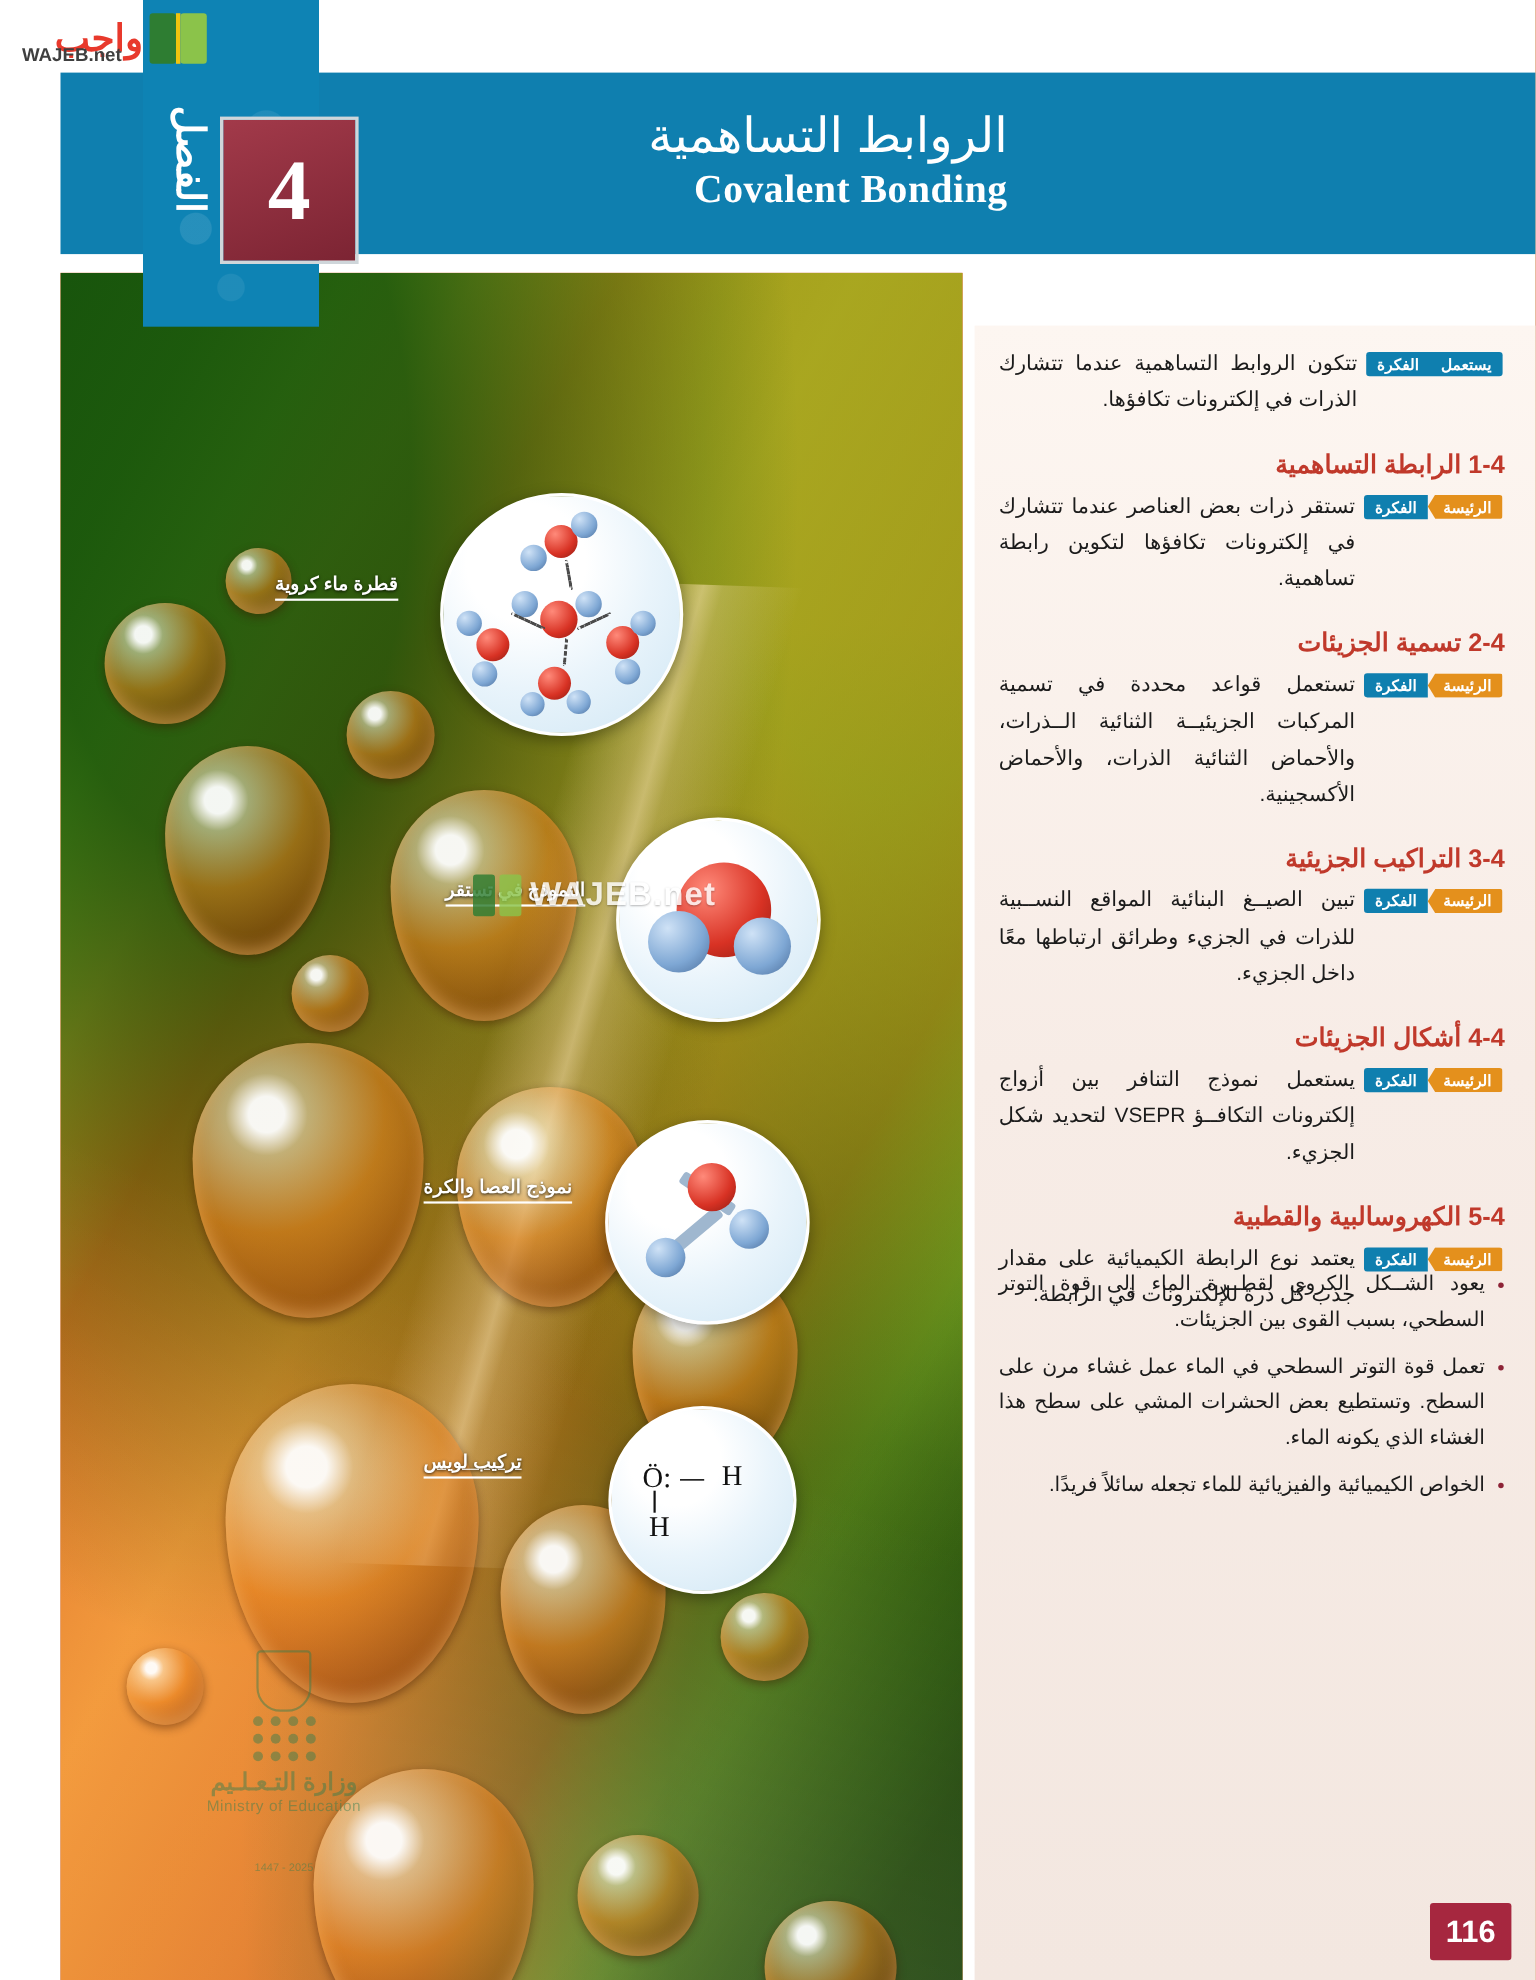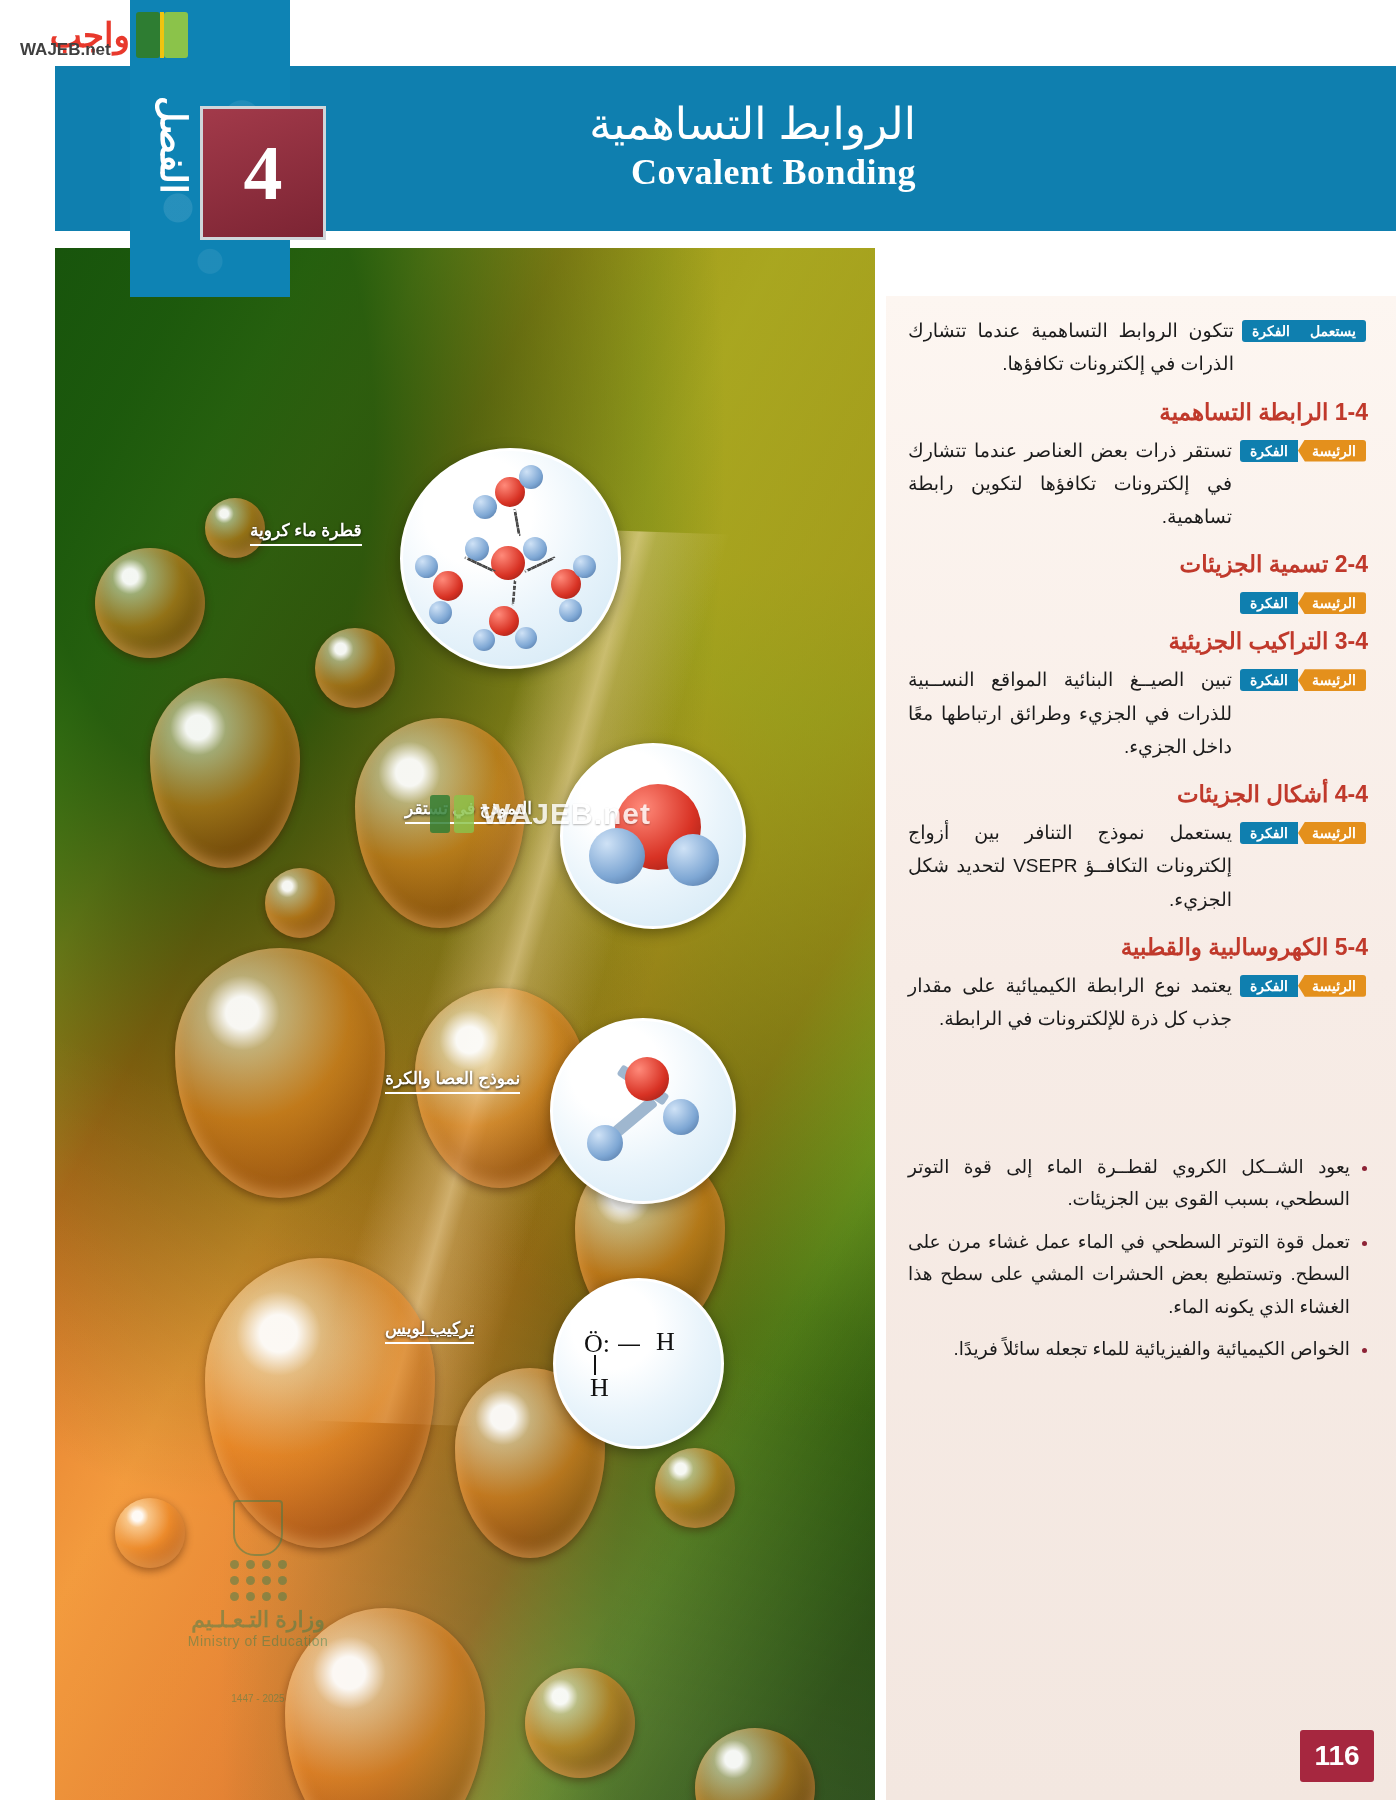--- a/index.html
+++ b/index.html
@@ -147,21 +147,21 @@
   }
   .tag .t2{
     background:#0F7FAF;color:#fff;font-size:14px;font-weight:bold;padding:3px 10px;border-radius:0 3px 3px 0;margin-right:2px;
   }
   .tag.main .t1{background:#0F7FAF;}
   .tag.main .t2{background:#e4901c;clip-path:polygon(10% 0,100% 0,100% 100%,10% 100%,0 50%);padding:3px 10px 3px 14px;}
   .idea-text{
     font-size:19px;line-height:1.75;color:#1b1b1b;text-align:justify;direction:rtl;
   }
   .sec-title{
-    color:#c0392b;font-size:23px;font-weight:bold;margin:18px 0 8px;direction:rtl;text-align:right;
+    color:#c0392b;font-size:23px;font-weight:bold;margin:28px 0 8px;direction:rtl;text-align:right;
   }
 
   
   .facts{
     position:absolute;right:0;top:1151px;width:510px;height:530px;
   }
   .facts-head{
     height:44px;background:linear-gradient(90deg,#7c1f33,#a93248);
     display:flex;align-items:center;justify-content:center;
   }
@@ -343,20 +343,21 @@
         </span>
         <span class="idea-text">تستقر ذرات بعض العناصر عندما تتشارك في إلكترونات تكافؤها لتكوين رابطة تساهمية.</span>
       </div>
 
       <div class="sec-title">2-4 تسمية الجزيئات</div>
       <div class="idea-line">
         <span class="tag main">
           <span class="t2">الرئيسة</span>
           <span class="t1">الفكرة</span>
         </span>
+        <span class="idea-text">تستعمل قواعد محددة في تسمية المركبات الجزيئيــة الثنائية الــذرات، والأحماض الثنائية الذرات، والأحماض الأكسجينية.</span>
       </div>
 
       <div class="sec-title">3-4 التراكيب الجزيئية</div>
       <div class="idea-line">
         <span class="tag main">
           <span class="t2">الرئيسة</span>
           <span class="t1">الفكرة</span>
         </span>
         <span class="idea-text">تبين الصيــغ البنائية المواقع النســبية للذرات في الجزيء وطرائق ارتباطها معًا داخل الجزيء.</span>
       </div>

